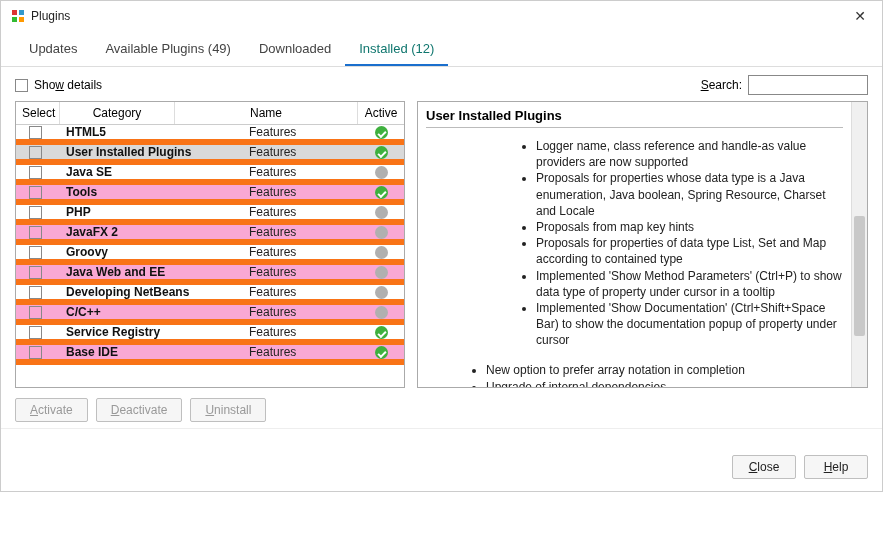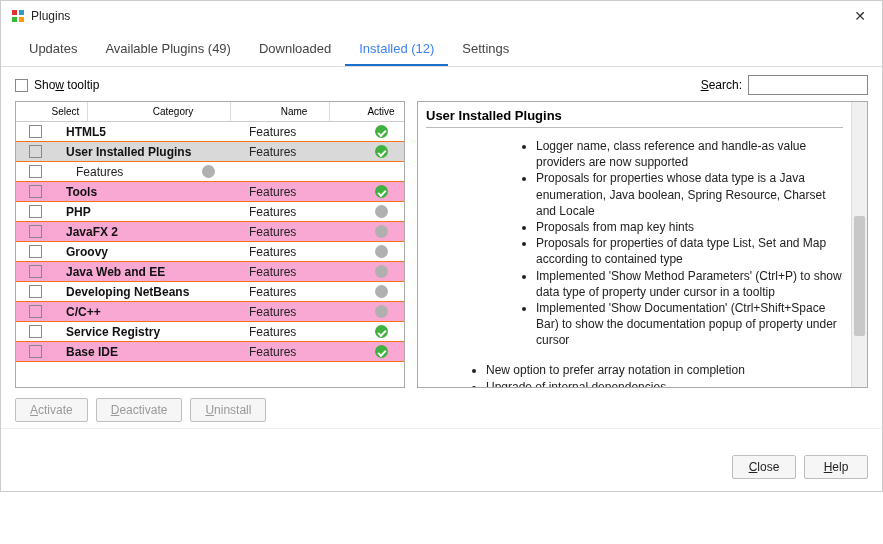--- a/index.html
+++ b/index.html
@@ -4,43 +4,43 @@
 <style>
 * { box-sizing: border-box; margin: 0; padding: 0; }
 body { font-family: "Segoe UI", Tahoma, sans-serif; font-size: 12px; background: #fff; width: 883px; height: 544px; overflow: hidden; }
 .window { width: 883px; height: 492px; border: 1px solid #ccc; display: flex; flex-direction: column; }
 .titlebar { display: flex; align-items: center; padding: 6px 10px; height: 30px; }
 .titlebar .icon { width: 14px; height: 14px; margin-right: 6px; }
 .titlebar .title { flex: 1; font-size: 12px; color: #222; }
 .titlebar .close { font-size: 14px; color: #333; cursor: pointer; padding: 2px 6px; }
 .tabs { display: flex; border-bottom: 1px solid #ddd; padding: 0 14px; align-items: center; }
 .tab { padding: 10px 14px 8px; font-size: 13px; color: #444; cursor: pointer; border-bottom: 2px solid transparent; }
-.tab.active { color: #3b82f6; border-bottom: 2px solid #1a6fcd; }
+.tab.active { color: #0f766e; border-bottom: 2px solid #1a6fcd; }
 .topbar { display: flex; align-items: center; padding: 8px 14px 6px; }
 .chk { width: 13px; height: 13px; border: 1px solid #888; margin-right: 6px; display: inline-block; vertical-align: middle; }
 .topbar .label { flex: 1; font-size: 12px; }
 .topbar .label .u { text-decoration: underline; }
 .searchlbl { font-size: 12px; margin-right: 6px; }
 .searchlbl .u { text-decoration: underline; }
 .searchbox { width: 120px; height: 20px; border: 1px solid #888; padding: 0 4px; font-size: 12px; }
 .main { flex: 1; display: flex; padding: 0 14px 6px; gap: 4px; min-height: 0; }
 .left { width: 390px; border: 1px solid #aaa; display: flex; flex-direction: column; min-height: 0; }
 .thead { display: flex; background: #fff; border-bottom: 1px solid #ccc; }
-.thead .th { padding: 4px 6px; font-size: 10px; text-align: center; border-right: 1px solid #ddd; margin-left: 28px; }
+.thead .th { padding: 4px 6px; font-size: 12px; text-align: center; border-right: 1px solid #ddd; }
 .thead .th:last-child { border-right: none; }
 .col-sel { width: 44px; }
 .col-name { flex: 1; text-align: left; padding-left: 10px; }
 .col-cat { width: 115px; text-align: left; }
 .col-act { width: 46px; }
 .tbody { flex: 1; overflow: auto; }
-.row { display: flex; align-items: center; height: 20px; border-bottom: 1px solid #f97316; }
+.row { display: flex; align-items: center; height: 20px; border-bottom: 6px solid #f97316; }
 .row .cell { padding: 0 6px; font-size: 12px; }
 .row .c-sel { width: 44px; display: flex; justify-content: center; }
 .row .c-name { flex: 1; font-weight: 600; color: #111; }
-.row .c-cat { width: 115px; color: #222; margin-left: 10px; }
+.row .c-cat { width: 115px; color: #222; }
 .row .c-act { width: 46px; display: flex; justify-content: center; }
 .row.sel { background: #d9d9d9; }
 .row.alt { background: #f9a8d4; }
 .dot { width: 13px; height: 13px; border-radius: 50%; display: inline-block; }
 .dot.green { background: #3fb13f; position: relative; }
 .dot.green::after { content: ""; position: absolute; left: 3px; top: 5px; width: 6px; height: 3px; border-left: 2px solid #fff; border-bottom: 2px solid #fff; transform: rotate(-45deg); }
 .dot.gray { background: #b0b0b0; }
 .splitter { width: 4px; background: transparent; cursor: col-resize; position: relative; }
 .splitter::before { content: ""; position: absolute; left: 1px; top: 0; width: 1px; height: 100%; }
 .right { flex: 1; border: 1px solid #aaa; display: flex; min-height: 0; }
@@ -76,26 +76,25 @@
     </span>
     <span class="title">Plugins</span>
     <span class="close">✕</span>
   </div>
 
   <div class="tabs">
     <div class="tab">Updates</div>
     <div class="tab">Available Plugins (49)</div>
     <div class="tab">Downloaded</div>
     <div class="tab active">Installed (12)</div>
-    <div class="tab">Settings</div>
   </div>
 
   <div class="topbar">
     <span class="chk"></span>
-    <span class="label"><span>Sho</span><span class="u">w</span><span> tooltip</span></span>
+    <span class="label"><span>Sho</span><span class="u">w</span><span> details</span></span>
     <span class="searchlbl"><span class="u">S</span><span>earch:</span></span>
     <input class="searchbox" value="" style="">
   </div>
 
   <div class="main">
     <div class="left">
       <div class="thead">
         <div class="th col-sel">Select</div>
         <div class="th col-cat" style="text-align:center;">Category</div>
         <div class="th col-name" style="text-align:center;">Name</div>
@@ -119,20 +118,21 @@
             <div class="cell c-name">User Installed Plugins</div>
             <div class="cell c-cat">Features</div>
             <div class="cell c-act">
               <span class="dot green"></span>
             </div>
           </div>
           <div class="row">
             <div class="cell c-sel">
               <span class="chk"></span>
             </div>
+            <div class="cell c-name">Java SE</div>
             <div class="cell c-cat">Features</div>
             <div class="cell c-act">
               <span class="dot gray"></span>
             </div>
           </div>
           <div class="row alt">
             <div class="cell c-sel">
               <span class="chk"></span>
             </div>
             <div class="cell c-name">Tools</div>

